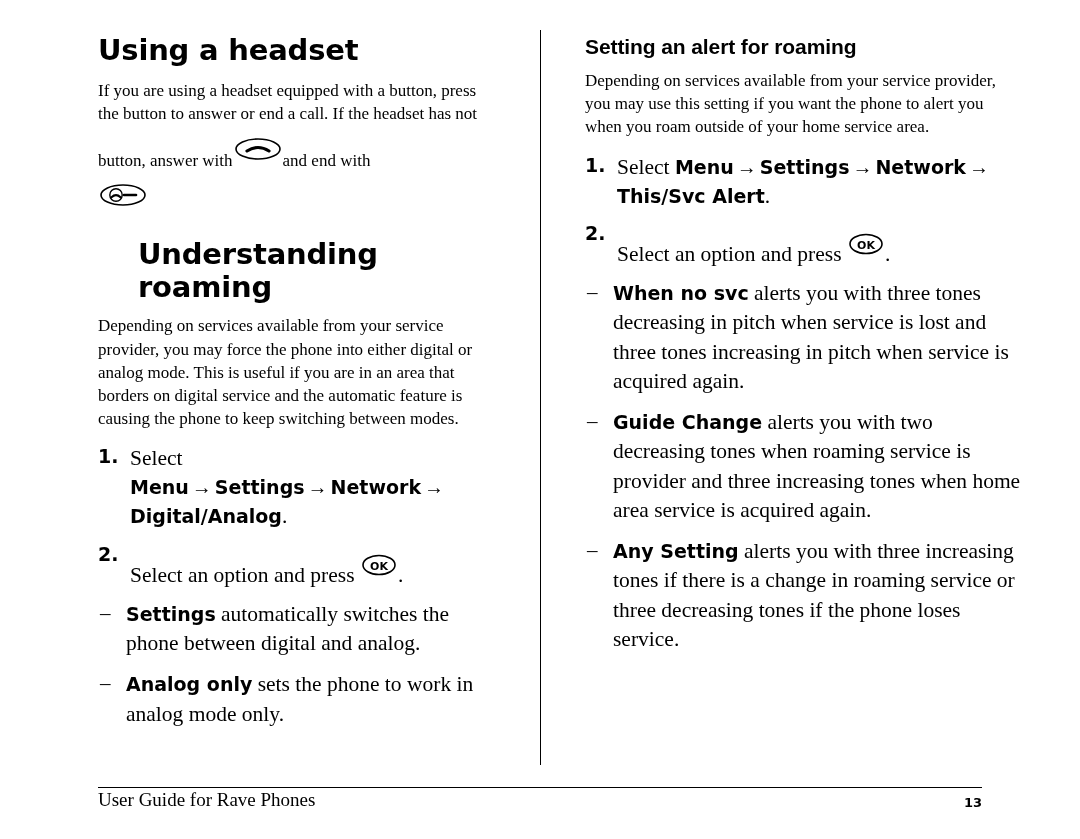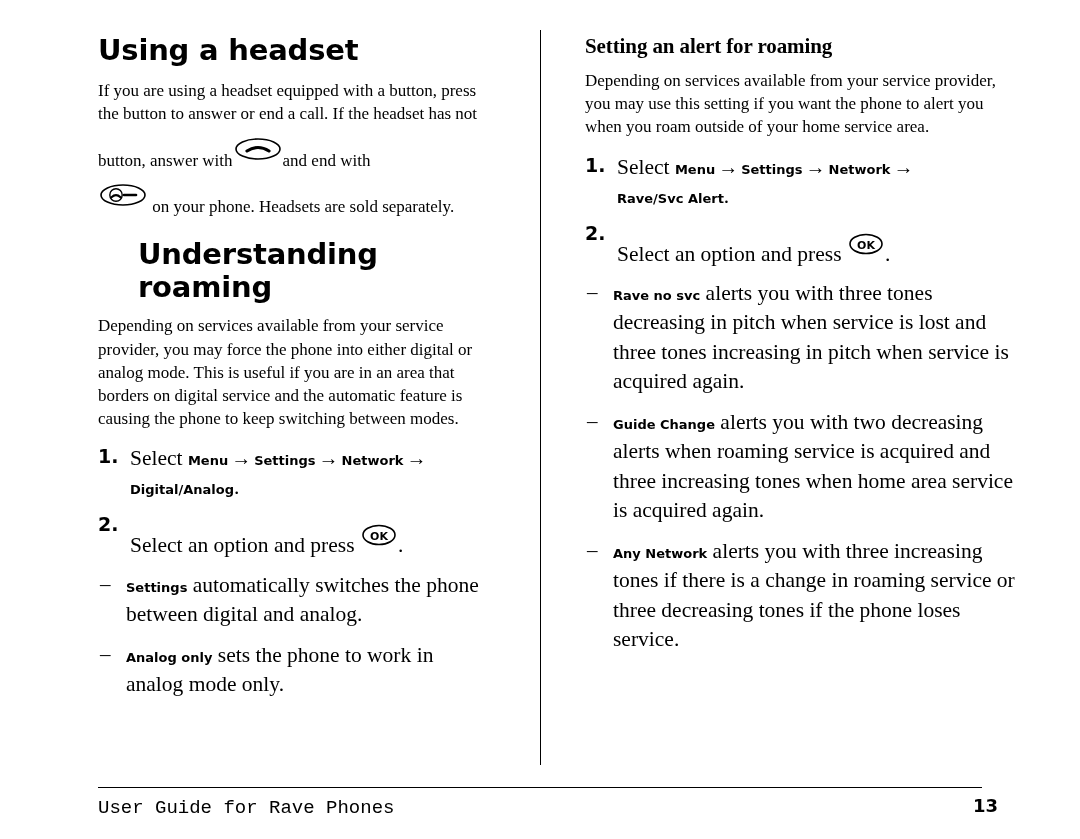--- a/index.html
+++ b/index.html
@@ -44,21 +44,21 @@
     font-family: "DejaVu Sans", sans-serif;
     font-weight: bold;
     font-size: 29px;
     line-height: 1.15;
     margin: 0 0 12px 0;
     letter-spacing: -0.2px;
   }
   h1.tight { margin-bottom: 10px; margin-left: 40px; }
 
   h2 {
-    font-family: Liberation Serif, serif;
+    font-family: Liberation Sans, sans-serif;
     font-weight: bold;
     font-size: 21px;
     line-height: 1.2;
     margin: 14px 0 10px 0;
     letter-spacing: -0.1px;
   }
   h2.first { margin-top: 0; }
 
   p {
     font-size: 17px;
@@ -86,21 +86,21 @@
     top: 0;
     width: 24px;
     text-align: left;
     font-family: "DejaVu Sans", sans-serif;
     font-weight: bold;
     font-size: 19px;
   }
   .bold-ui {
     font-family: "DejaVu Sans", sans-serif;
     font-weight: bold;
-    font-size: 13px;
+    font-size: 19px;
   }
   .arrow {
     font-family: "Liberation Serif", serif;
     font-size: 20px;
     padding: 0 3px;
   }
 
   ul.dashes {
     list-style: none;
     margin: 6px 0 0 0;
@@ -140,31 +140,31 @@
     position: absolute;
     left: 98px;
     top: 10px;
     width: 884px;
     height: 1px;
     background: #000000;
   }
   .footer-left {
     position: absolute;
     left: 98px;
-    top: 20px;
-    font-family: Liberation Mono, monospace;
+    top: 12px;
+    font-family: Liberation Serif, serif;
     font-size: 19px;
   }
   .footer-right {
     position: absolute;
-    right: 82px;
+    right: 98px;
     top: 18px;
     font-family: "DejaVu Sans", sans-serif;
     font-weight: bold;
-    font-size: 18px;
+    font-size: 13px;
   }
 
   
   .key-send, .key-end, .key-ok {
     display: inline-block;
     vertical-align: -6px;
     margin: 12px 2px;
   }
   .key-send svg, .key-end svg, .key-ok svg { display: block; }
 </style>
@@ -182,21 +182,21 @@
       <h1>Using a headset</h1>
 
       <p><span>If you are using a headset equipped with a button, press the button to answer or end a call. If the headset has not button, answer with</span><span class="key-send"><svg width="46" height="22" viewBox="0 0 46 22">
               <ellipse cx="23" cy="11" rx="22" ry="10" fill="none" stroke="#000" stroke-width="1.6"></ellipse>
               <path d="M12 13 q11 -7 22 0" fill="none" stroke="#000" stroke-width="3.2" stroke-linecap="round"></path>
             </svg></span><span>and end with</span><br><span class="key-end"><svg width="46" height="22" viewBox="0 0 46 22">
               <ellipse cx="23" cy="11" rx="22" ry="10" fill="none" stroke="#000" stroke-width="1.6"></ellipse>
               <circle cx="16" cy="11" r="6.2" fill="none" stroke="#000" stroke-width="1.4"></circle>
               <path d="M11.5 13.2 q4.5 -4 9 0" fill="none" stroke="#000" stroke-width="2.2" stroke-linecap="round"></path>
               <path d="M24 11 h12" stroke="#000" stroke-width="2.6" stroke-linecap="round"></path>
-            </svg></span> <span>on your phone. Headsets are sold separately.</span></p>
+            </svg></span> </p>
 
       <div class="spacer-sm"></div>
 
       <h1 class="tight">Understanding roaming</h1>
 
 
       <p>Depending on services available from your service provider, you may force the phone into either digital or analog mode. This is useful if you are in an area that borders on digital service and the automatic feature is causing the phone to keep switching between modes.</p>
 
       <ol class="steps">
         <li>
@@ -228,42 +228,42 @@
 
     <div class="col col-right">
 
       <h2 class="first">Setting an alert for roaming</h2>
 
       <p>Depending on services available from your service provider, you may use this setting if you want the phone to alert you when you roam outside of your home service area.</p>
 
       <ol class="steps">
         <li>
           <span class="num">1.</span><span>Select</span>
-          <span class="bold-ui">Menu</span><span class="arrow">→</span><span class="bold-ui">Settings</span><span class="arrow">→</span><span class="bold-ui">Network</span><span class="arrow">→</span><br><span class="bold-ui">Rave/Svc Alert</span><span>.</span>
+          <span class="bold-ui">Menu</span><span class="arrow">→</span><span class="bold-ui">Settings</span><span class="arrow">→</span><span class="bold-ui">Network</span><span class="arrow">→</span><br><span class="bold-ui">This/Svc Alert</span><span>.</span>
         </li>
         <li>
           <span class="num">2.</span><span>Select an option and press</span>
           <span class="key-ok"><svg width="34" height="22" viewBox="0 0 34 22">
                 <ellipse cx="17" cy="11" rx="16" ry="9.5" fill="none" stroke="#000" stroke-width="1.6"></ellipse>
                 <text x="17" y="16" font-family="DejaVu Sans, sans-serif" font-size="11" font-weight="bold" text-anchor="middle" fill="#000">OK</text>
               </svg></span><span>.</span>
         </li>
       </ol>
 
       <ul class="dashes">
         <li>
-          <span class="dash">–</span><span class="bold-ui">Rave no svc</span>
+          <span class="dash">–</span><span class="bold-ui">When no svc</span>
           <span>alerts you with three tones decreasing in pitch when service is lost and three tones increasing in pitch when service is acquired again.</span>
         </li>
         <li>
           <span class="dash">–</span><span class="bold-ui">Guide Change</span>
-          <span>alerts you with two decreasing alerts when roaming service is acquired and three increasing tones when home area service is acquired again.</span>
-        </li>
-        <li>
-          <span class="dash">–</span><span class="bold-ui">Any Network</span>
+          <span>alerts you with two decreasing tones when roaming service is provider and three increasing tones when home area service is acquired again.</span>
+        </li>
+        <li>
+          <span class="dash">–</span><span class="bold-ui">Any Setting</span>
           <span>alerts you with three increasing tones if there is a change in roaming service or three decreasing tones if the phone loses service.</span>
         </li>
       </ul>
 
     </div>
 
   </div>
 
   <div class="footer">
     <div class="footer-rule"></div>

